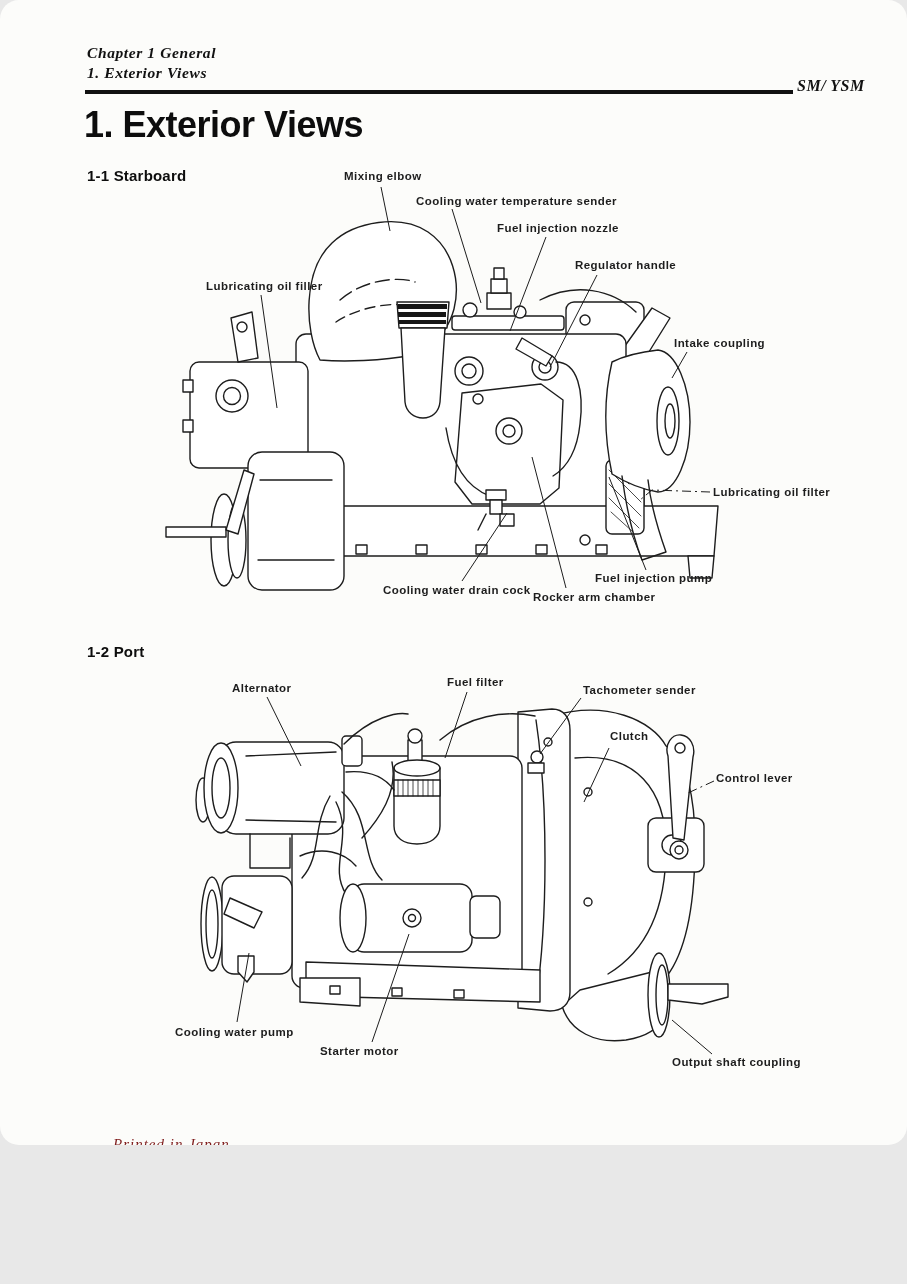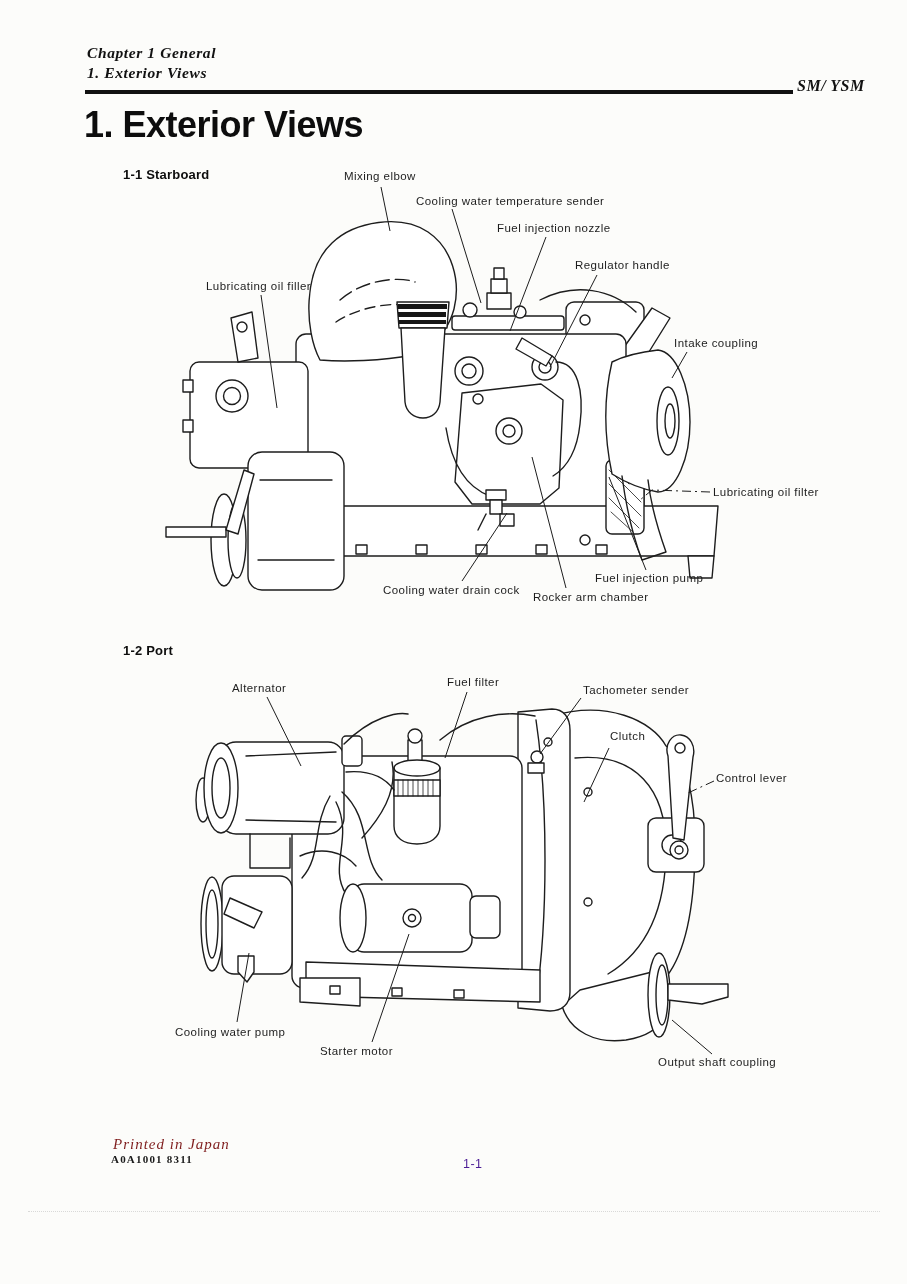--- a/index.html
+++ b/index.html
@@ -1,46 +1,47 @@
 <!DOCTYPE html>
 <html><head>
 <meta charset="utf-8">
 <style>
   html,body{margin:0;padding:0;background:#e8e8e8;}
   .page{
-    position:relative;width:907px;height:1284px;margin:0 auto;
+    position:relative;width:907px;height:1145px;margin:0 auto;
     background:#fcfcfa;color:#121212;overflow:hidden;
     font-family:"Liberation Sans", sans-serif;
+    border-radius:19px;
   }
   
   .hdr-serif{
     position:absolute;left:87px;
     font-family:"Liberation Serif", serif;font-style:italic;font-weight:bold;
     font-size:15.5px;letter-spacing:.6px;white-space:nowrap;
   }
   .hdr-line1{top:44px;}
   .hdr-line2{top:64px;}
   .hdr-rule{position:absolute;left:85px;top:90px;width:708px;height:4px;background:#111;}
   .hdr-code{
     position:absolute;left:797px;top:77px;
     font-family:"Liberation Serif", serif;font-style:italic;font-weight:bold;
     font-size:16px;letter-spacing:.5px;white-space:nowrap;
   }
   .doc-title{
     position:absolute;left:84px;top:104px;
     font-size:36px;font-weight:bold;letter-spacing:-.5px;white-space:nowrap;color:#0d0d0d;
   }
   .sec-heading{
-    position:absolute;font-size:13px;font-weight:bold;letter-spacing:.2px;white-space:nowrap;color:#0d0d0d;margin-left:36px;
+    position:absolute;font-size:15px;font-weight:bold;letter-spacing:.2px;white-space:nowrap;color:#0d0d0d;
   }
   .sec-starboard{left:87px;top:167px;}
   .sec-port{left:87px;top:643px;}
   
   .lbl{
-    position:absolute;font-size:11.5px;letter-spacing:.45px;white-space:nowrap;color:#1d1d1d;
+    position:absolute;font-size:11.5px;letter-spacing:.45px;white-space:nowrap;color:#1d1d1d;font-weight:bold;
   }
   
   .ft-printed{
     position:absolute;left:113px;top:1136px;
     font-family:"Liberation Serif", serif;font-style:italic;font-size:15px;letter-spacing:1px;white-space:nowrap;color:#7f1d1d;
   }
   .ft-code{
     position:absolute;left:111px;top:1153px;
     font-family:"Liberation Serif", serif;font-weight:bold;font-size:11px;letter-spacing:1.2px;white-space:nowrap;color:#1a1a1a;
   }
@@ -302,20 +303,20 @@
   <div class="lbl" style="left:533px;top:591px">Rocker arm chamber</div>
   <div class="lbl" style="left:383px;top:584px">Cooling water drain cock</div>
 
   <div class="lbl" style="left:232px;top:682px">Alternator</div>
   <div class="lbl" style="left:447px;top:676px">Fuel filter</div>
   <div class="lbl" style="left:583px;top:684px">Tachometer sender</div>
   <div class="lbl" style="left:610px;top:730px">Clutch</div>
   <div class="lbl" style="left:716px;top:772px">Control lever</div>
   <div class="lbl" style="left:175px;top:1026px">Cooling water pump</div>
   <div class="lbl" style="left:320px;top:1045px">Starter motor</div>
-  <div class="lbl" style="left:658px;top:1056px">Output shaft coupling</div>
+  <div class="lbl" style="left:672px;top:1056px">Output shaft coupling</div>
 
   <div class="ft-printed">Printed in Japan</div>
   <div class="ft-code">A0A1001 8311</div>
   <div class="ft-page">1-1</div>
   <div class="scan-dots"></div>
 
 </div>
 
 </body></html>

